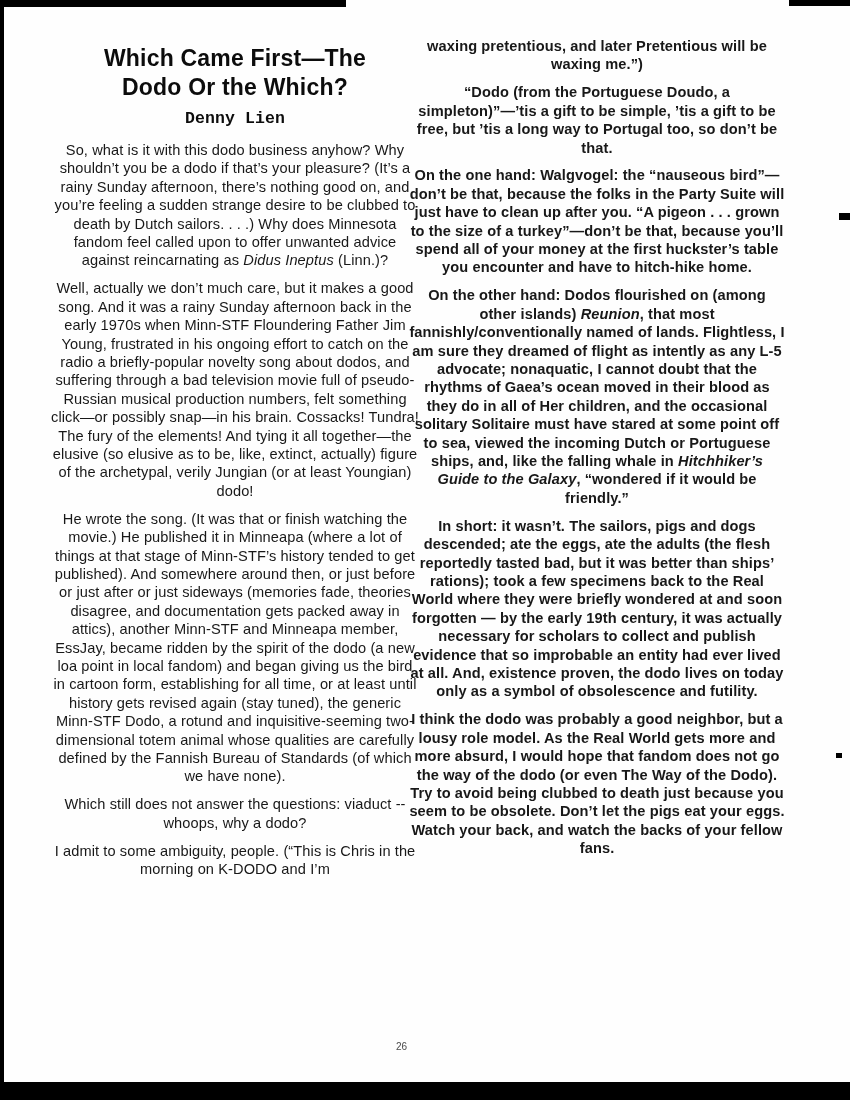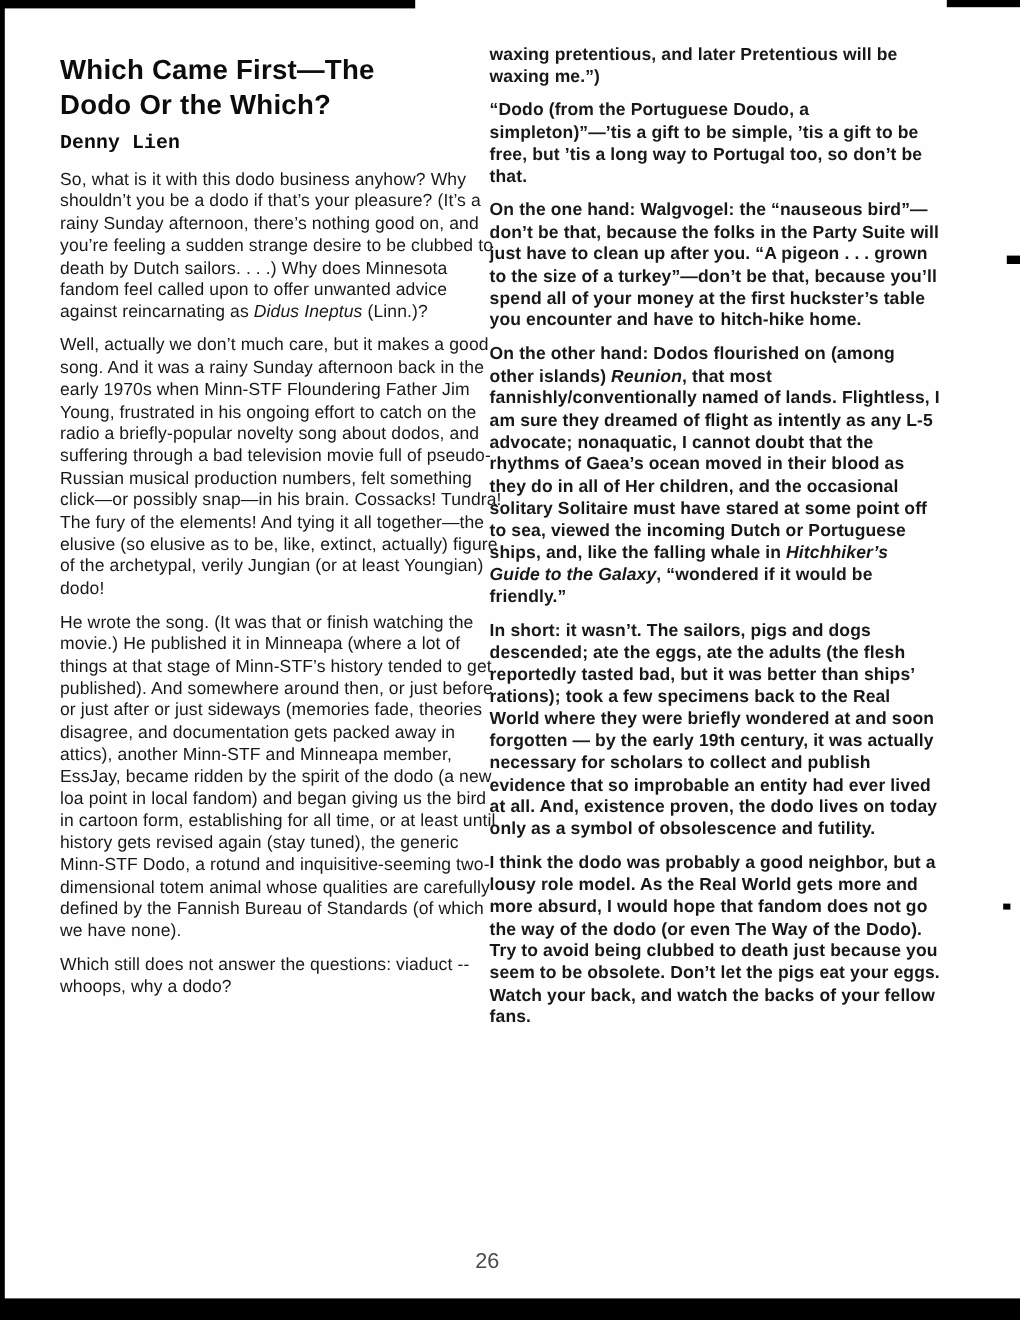--- a/index.html
+++ b/index.html
@@ -7,33 +7,33 @@
     width: 850px; height: 1100px;
     background: #ffffff;
     position: relative;
     overflow: hidden;
     font-family: "Liberation Sans", "DejaVu Sans", sans-serif;
     color: #181818;
     -webkit-font-smoothing: antialiased;
   }
   .page { position: absolute; inset: 0; background: #fefefe; }
 
-  .col { position: absolute; font-size: 14.6px; line-height: 18.4px; letter-spacing: 0.1px; text-align: left; }
+  .col { position: absolute; font-size: 14.6px; line-height: 18.4px; letter-spacing: 0.1px; text-align: center; }
   .col-left  { left: 50px;  top: 44px; width: 370px; }
   .col-right { left: 408px; top: 37px; width: 378px; font-weight: bold; }
 
   .title { font-size: 23px; line-height: 29px; font-weight: bold; letter-spacing: 0.2px;
            color: #0c0c0c; margin: 0 0 7px 0; }
   .title span { display: block; }
   .byline { font-size: 16.5px; line-height: 20px; font-weight: bold; color: #0c0c0c; margin: 0 0 12px 0; font-family: Liberation Mono, monospace; }
 
   .para { margin: 0 0 9.5px 0; }
   .para em { font-style: italic; }
 
-  .page-number { position: absolute; left: 396px; top: 1041px; font-size: 18px; color: #4a4a4a; }
+  .page-number { position: absolute; left: 396px; top: 1041px; font-size: 10px; color: #4a4a4a; }
 
   
   .art { position: absolute; background: #000; }
   .art-top-bar      { left: 0;    top: 0;     width: 346px; height: 7px; }
   .art-top-right    { left: 789px; top: 0;    width: 61px;  height: 6px; }
   .art-left-line    { left: 0;    top: 0;     width: 4px;   height: 1100px; }
   .art-bottom-bar   { left: 0;    top: 1082px; width: 850px; height: 18px; }
   .art-right-dash   { left: 839px; top: 213px; width: 11px;  height: 7px; }
   .art-right-dot    { left: 836px; top: 753px; width: 6px;   height: 5px; }
 </style>
@@ -46,20 +46,21 @@
     <h1 class="title">
       <span>Which Came First—The</span>
       <span>Dodo Or the Which?</span>
     </h1>
     <div class="byline">Denny Lien</div>
     <div>
         <p class="para"><span>So, what is it with this dodo business anyhow? Why shouldn’t you be a dodo if that’s your pleasure? (It’s a rainy Sunday afternoon, there’s nothing good on, and you’re feeling a sudden strange desire to be clubbed to death by Dutch sailors. . . .) Why does Minnesota fandom feel called upon to offer unwanted advice against reincarnating as </span><em>Didus Ineptus</em><span> (Linn.)?</span></p>
         <p class="para"><span>Well, actually we don’t much care, but it makes a good song. And it was a rainy Sunday afternoon back in the early 1970s when Minn-STF Floundering Father Jim Young, frustrated in his ongoing effort to catch on the radio a briefly-popular novelty song about dodos, and suffering through a bad television movie full of pseudo-Russian musical production numbers, felt something click—or possibly snap—in his brain. Cossacks! Tundra! The fury of the elements! And tying it all together—the elusive (so elusive as to be, like, extinct, actually) figure of the archetypal, verily Jungian (or at least Youngian) dodo!</span></p>
         <p class="para"><span>He wrote the song. (It was that or finish watching the movie.) He published it in Minneapa (where a lot of things at that stage of Minn-STF’s history tended to get published). And somewhere around then, or just before or just after or just sideways (memories fade, theories disagree, and documentation gets packed away in attics), another Minn-STF and Minneapa member, EssJay, became ridden by the spirit of the dodo (a new loa point in local fandom) and began giving us the bird in cartoon form, establishing for all time, or at least until history gets revised again (stay tuned), the generic Minn-STF Dodo, a rotund and inquisitive-seeming two-dimensional totem animal whose qualities are carefully defined by the Fannish Bureau of Standards (of which we have none).</span></p>
         <p class="para"><span>Which still does not answer the questions: viaduct --whoops, why a dodo?</span></p>
+        <p class="para"><span>I admit to some ambiguity, people. (“This is Chris in the morning on K-DODO and I’m</span></p>
       </div>
   </div>
 
   <div class="col col-right">
     <div>
         <p class="para"><span>waxing pretentious, and later Pretentious will be waxing me.”)</span></p>
         <p class="para"><span>“Dodo (from the Portuguese Doudo, a simpleton)”—’tis a gift to be simple, ’tis a gift to be free, but ’tis a long way to Portugal too, so don’t be that.</span></p>
         <p class="para"><span>On the one hand: Walgvogel: the “nauseous bird”—don’t be that, because the folks in the Party Suite will just have to clean up after you. “A pigeon . . . grown to the size of a turkey”—don’t be that, because you’ll spend all of your money at the first huckster’s table you encounter and have to hitch-hike home.</span></p>
         <p class="para"><span>On the other hand: Dodos flourished on (among other islands) </span><em>Reunion</em><span>, that most fannishly/conventionally named of lands. Flightless, I am sure they dreamed of flight as intently as any L-5 advocate; nonaquatic, I cannot doubt that the rhythms of Gaea’s ocean moved in their blood as they do in all of Her children, and the occasional solitary Solitaire must have stared at some point off to sea, viewed the incoming Dutch or Portuguese ships, and, like the falling whale in </span><em>Hitchhiker’s Guide to the Galaxy</em><span>, “wondered if it would be friendly.”</span></p>
         <p class="para"><span>In short: it wasn’t. The sailors, pigs and dogs descended; ate the eggs, ate the adults (the flesh reportedly tasted bad, but it was better than ships’ rations); took a few specimens back to the Real World where they were briefly wondered at and soon forgotten — by the early 19th century, it was actually necessary for scholars to collect and publish evidence that so improbable an entity had ever lived at all. And, existence proven, the dodo lives on today only as a symbol of obsolescence and futility.</span></p>

